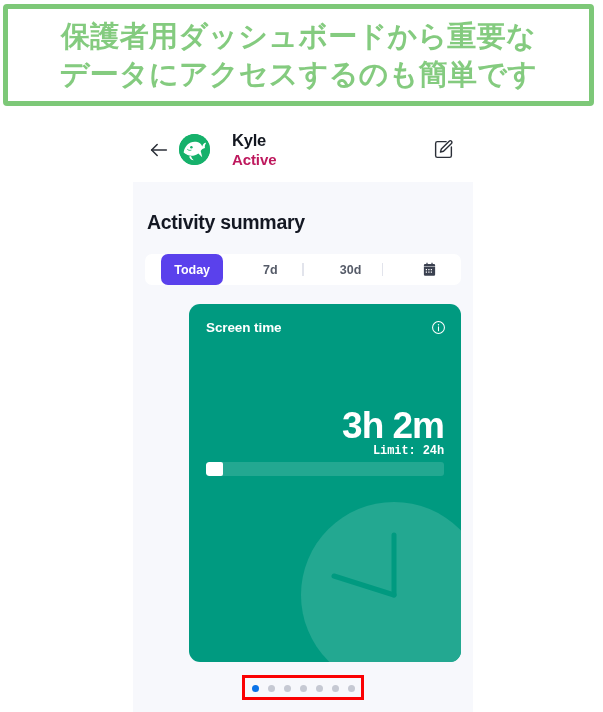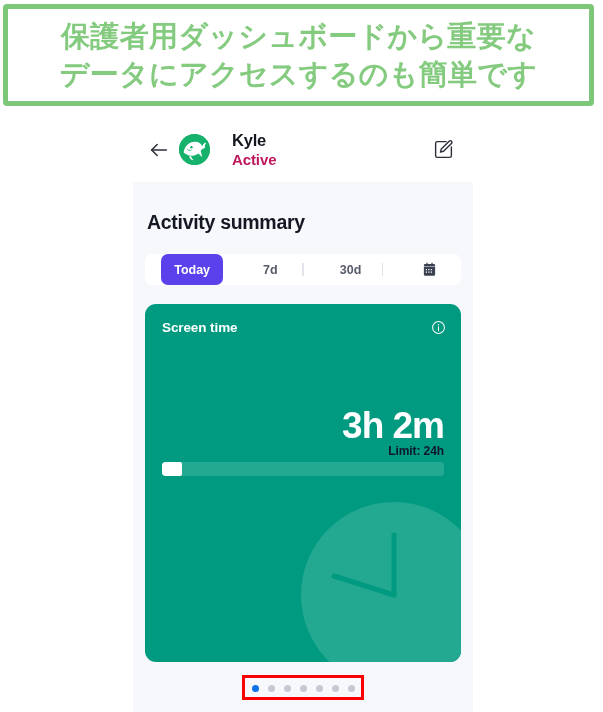--- a/index.html
+++ b/index.html
@@ -162,20 +162,21 @@
   }
 
   
   .card {
     margin-top: 19px;
     height: 358px;
     background: #009a80;
     border-radius: 11px;
     position: relative;
     overflow: hidden;
+    margin-left: 44px;
   }
   .card-clock {
     position: absolute;
     right: -26px;
     bottom: -26px;
     width: 186px;
     height: 186px;
     opacity: 1;
   }
   .card-head {
@@ -209,23 +210,24 @@
     font-size: 37px;
     font-weight: bold;
     color: #ffffff;
     line-height: 1;
     letter-spacing: -1px;
   }
   .metric-spacer { flex: 1 1 auto; }
   .limit-label {
     font-size: 12px;
     font-weight: bold;
-    color: #0f172a;
+    color: #ffffff;
     padding-bottom: 4px;
     letter-spacing: -0.1px;
+    font-family: Liberation Mono, monospace;
   }
   .progress-track {
     position: absolute;
     left: 17px;
     right: 17px;
     top: 158px;
     height: 14px;
     background: #23a891;
     border-radius: 3px;
     overflow: hidden;

